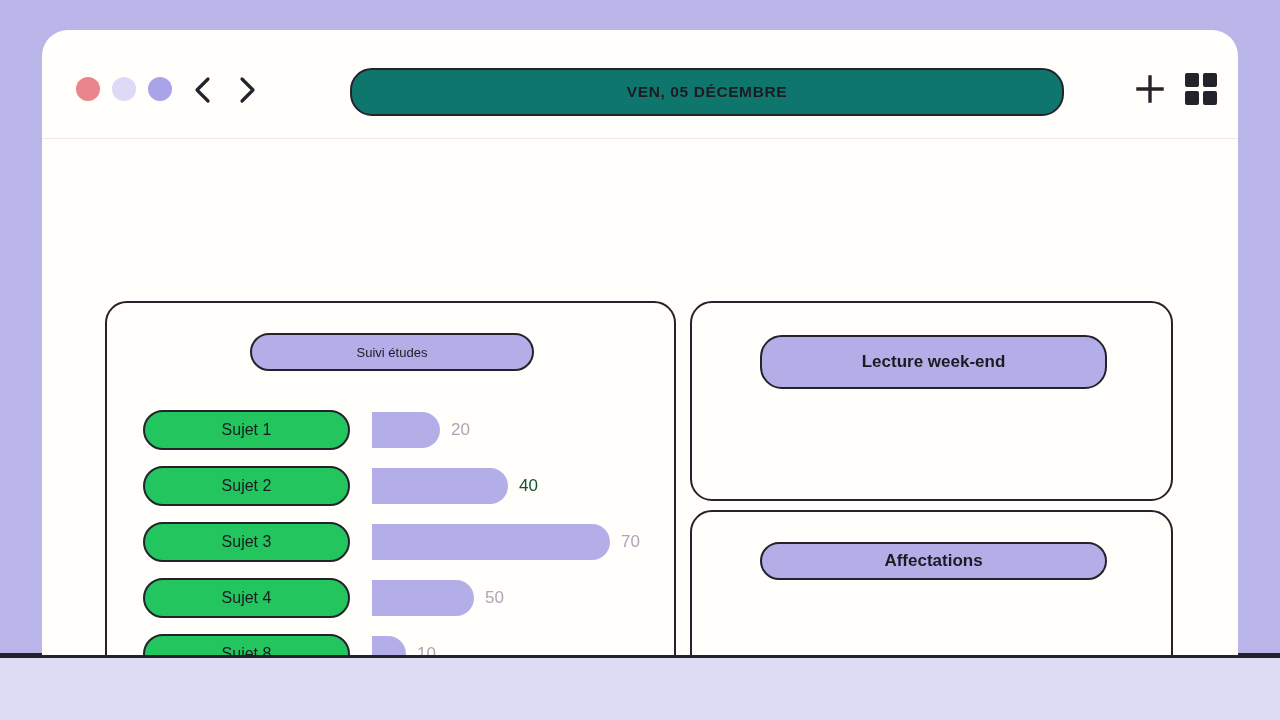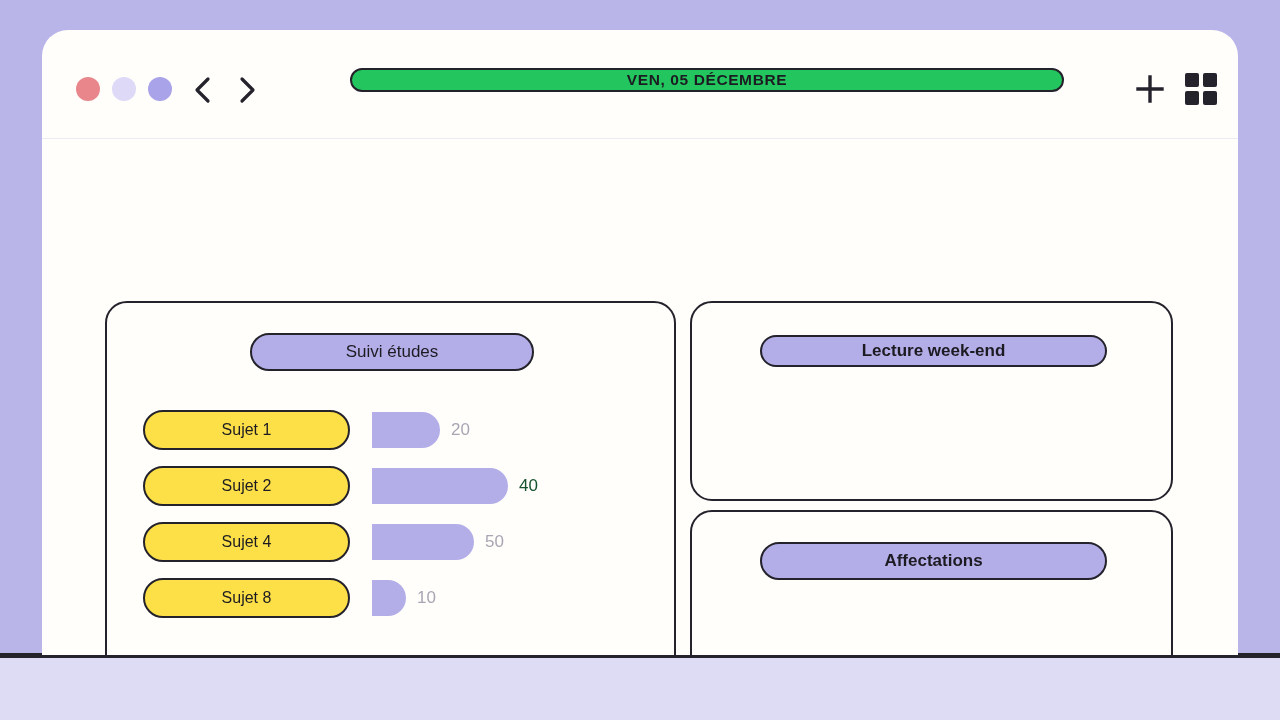--- a/index.html
+++ b/index.html
@@ -77,24 +77,24 @@
     display: flex; align-items: center; justify-content: center;
     cursor: pointer;
   }
   .navarrow svg { display: block; }
 
   .addressbar {
     position: absolute;
     left: 308px;
     top: 38px;
     width: 714px;
-    height: 24px;
+    height: 48px;
     border: 2.5px solid #24222b;
     border-radius: 22px;
-    background: #22c55e;
+    background: #0f766e;
     display: flex;
     align-items: center;
     justify-content: center;
   }
   .addressbar-text {
     font-size: 15.5px;
     font-weight: bold;
     letter-spacing: 0.6px;
     color: #1d1b22;
   }
@@ -143,26 +143,26 @@
     border-radius: 22px;
     display: flex;
     align-items: center;
     justify-content: center;
     color: #1d1b22;
   }
 
   .pill-study {
     left: 143px; top: 30px;
     width: 284px; height: 38px;
-    font-size: 17px;
+    font-size: 13px;
     text-align: right;
   }
   .pill-reading {
     left: 68px; top: 32px;
-    width: 347px; height: 32px;
+    width: 347px; height: 54px;
     font-size: 17px;
     font-weight: bold;
   }
   .pill-assign {
     left: 68px; top: 30px;
     width: 347px; height: 38px;
     font-size: 17px;
     font-weight: bold;
   }
 
@@ -176,21 +176,21 @@
   .row {
     position: relative;
     height: 56px;
   }
   .subject-pill {
     position: absolute;
     left: 0; top: 2px;
     width: 207px; height: 40px;
     border: 2.5px solid #24222b;
     border-radius: 21px;
-    background: #fde047;
+    background: #22c55e;
     display: flex;
     align-items: center;
     justify-content: center;
     font-size: 16px;
     color: #1d1b22;
   }
   .bar-wrap {
     position: absolute;
     left: 229px;
     top: 4px;
@@ -271,20 +271,27 @@
             </div>
           </div>
           <div class="row">
             <div class="subject-pill">Sujet 2</div>
             <div class="bar-wrap">
               <div class="bar" style="width: 136px; background: rgb(179, 174, 232);"></div>
               <span class="bar-value" style="color: #14532d; text-align: center;">40</span>
             </div>
           </div>
           <div class="row">
+            <div class="subject-pill">Sujet 3</div>
+            <div class="bar-wrap">
+              <div class="bar" style="width: 238px; background: rgb(179, 174, 232);"></div>
+              <span class="bar-value" style="color: rgb(169, 166, 180);">70</span>
+            </div>
+          </div>
+          <div class="row">
             <div class="subject-pill">Sujet 4</div>
             <div class="bar-wrap">
               <div class="bar" style="width: 102px; background: rgb(179, 174, 232);"></div>
               <span class="bar-value" style="color: rgb(169, 166, 180);">50</span>
             </div>
           </div>
           <div class="row">
             <div class="subject-pill">Sujet 8</div>
             <div class="bar-wrap">
               <div class="bar" style="width: 34px; background: rgb(179, 174, 232);"></div>

